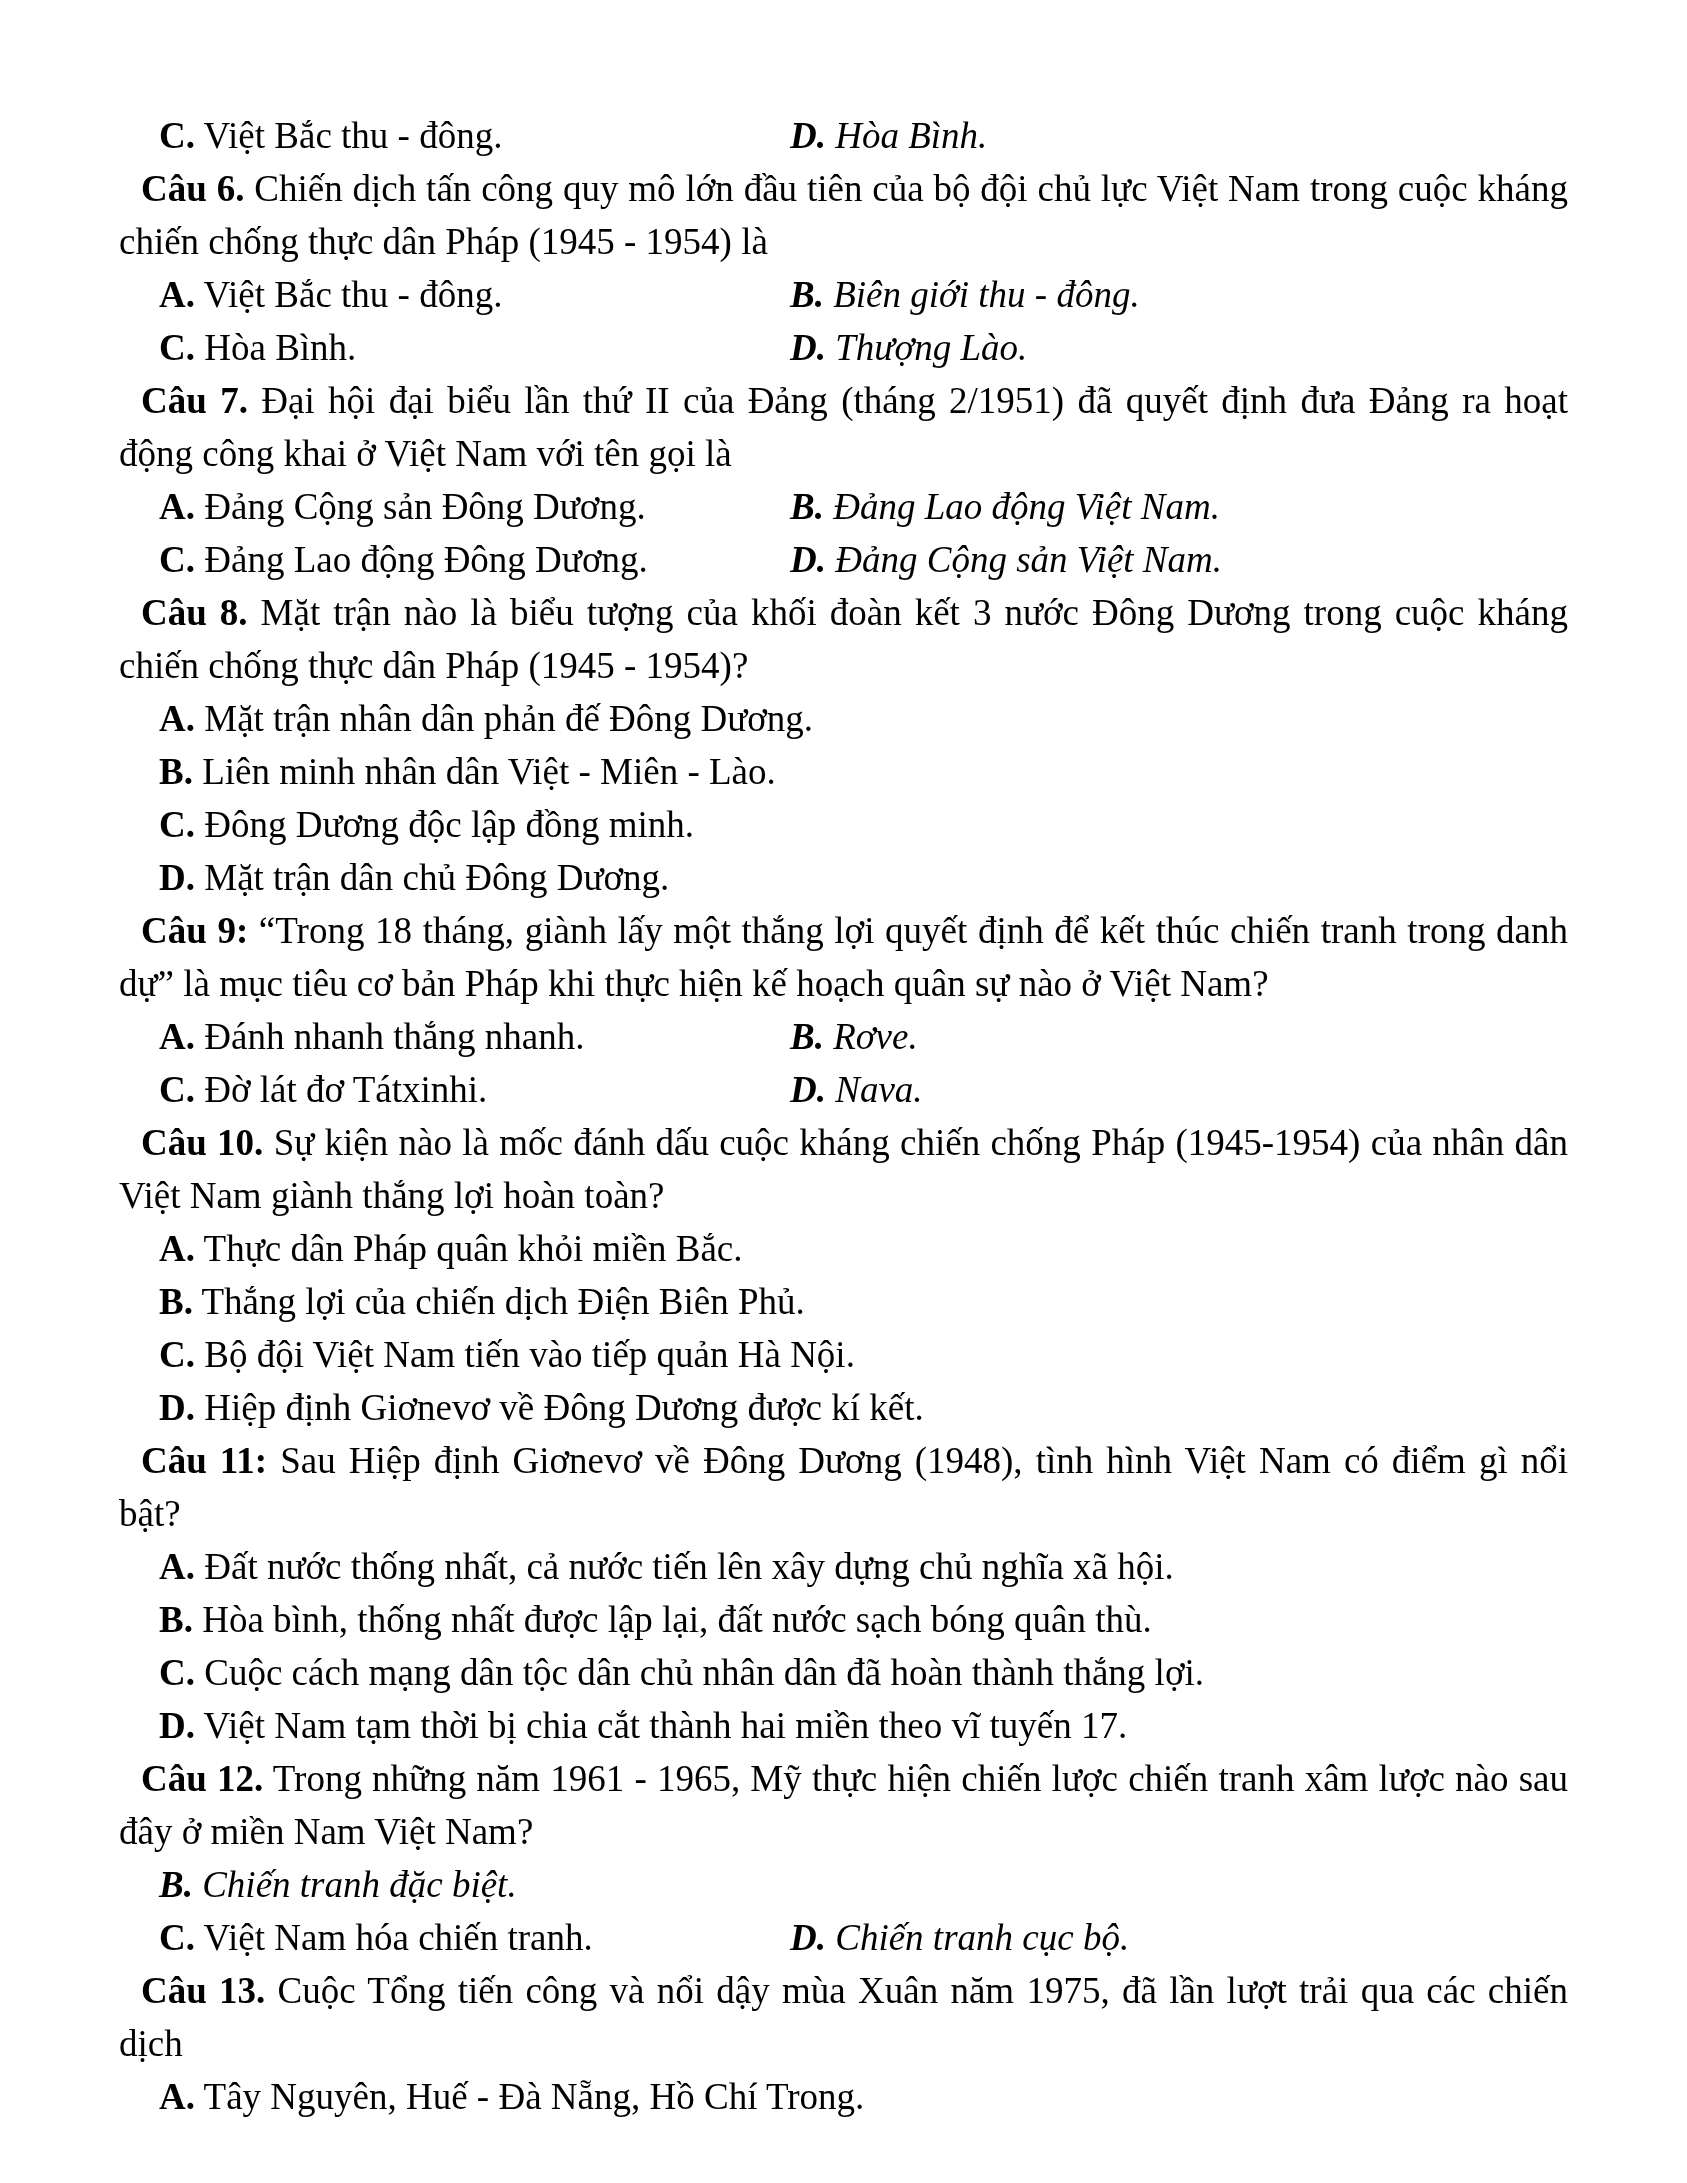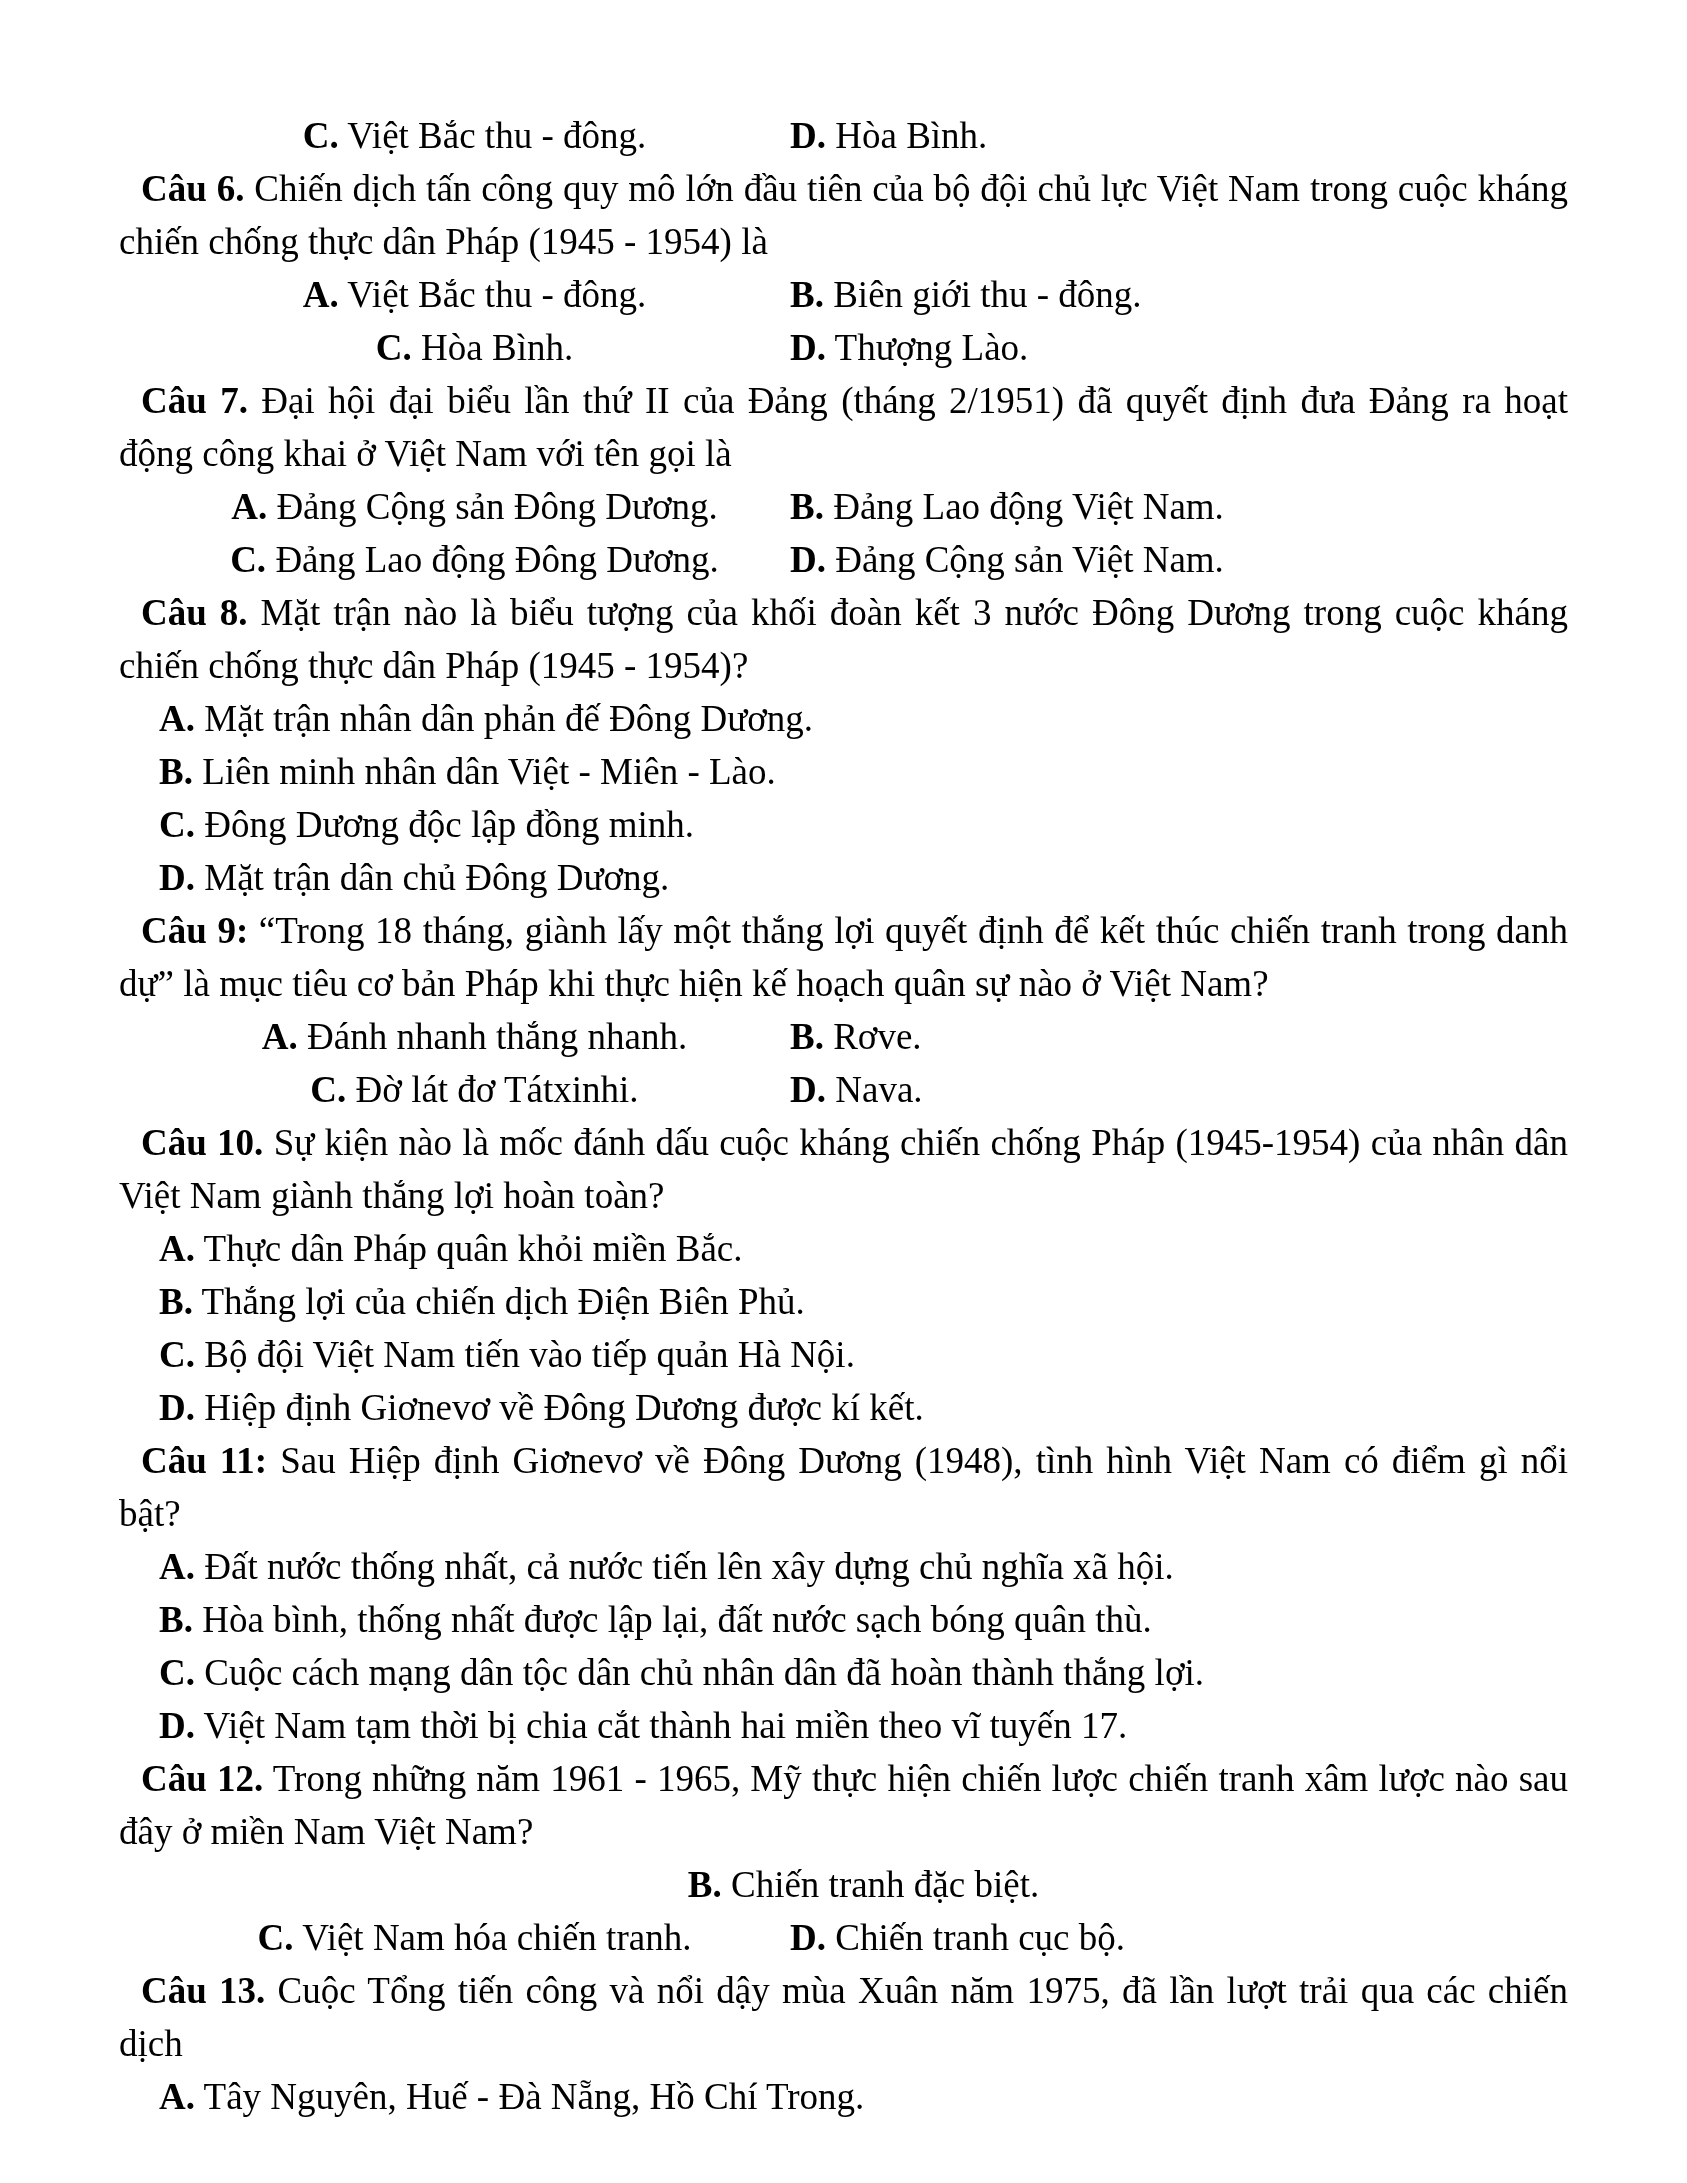--- a/index.html
+++ b/index.html
@@ -28,24 +28,24 @@
   .qlabel {
     font-weight: bold;
     margin-left: 22px;
   }
   .opt-row {
     display: flex;
     padding-left: 40px;
   }
   .opt-row .opt-cell:first-child {
     flex: 0 0 631px;
-    text-align: center;
   }
   .opt-row .opt-cell:last-child {
     flex: 1 1 auto;
+    font-style: italic;
   }
   .opt-line {
     padding-left: 40px;
   }
   .opt-letter {
     font-weight: bold;
   }
 </style>
 </head>
 <body>

